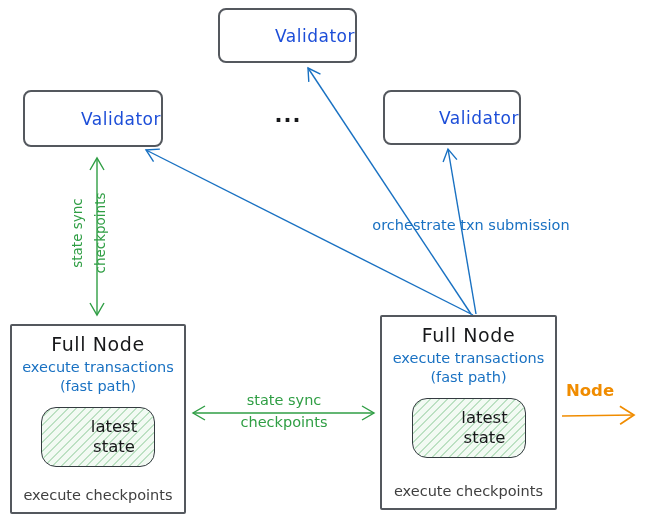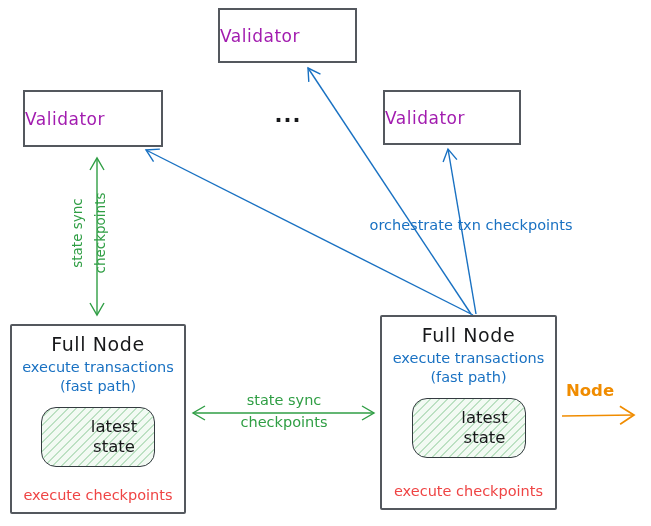--- a/index.html
+++ b/index.html
@@ -9,23 +9,23 @@
     background:#ffffff;
     font-family:"DejaVu Sans", sans-serif;
     color:#1e1e1e;
     overflow:hidden;
   }
   #arrow-layer{position:absolute;left:0;top:0;width:651px;height:526px;pointer-events:none;}
   .vbox{
     position:absolute;
     border:2px solid #54585e;
     background:#ffffff;
-    display:flex;align-items:center;justify-content:flex-start;
-    font-size:17px;letter-spacing:0.5px;color:#a21caf;
-    box-sizing:border-box;border-radius:0;
+    display:flex;align-items:center;justify-content:flex-end;
+    font-size:17px;letter-spacing:0.5px;color:#1d4ed8;
+    box-sizing:border-box;border-radius:8px;
   }
   .fnbox{
     position:absolute;
     border:2px solid #54585e;
     background:#ffffff;
     display:flex;flex-direction:column;align-items:center;
     text-align:center;box-sizing:border-box;border-radius:2px;
   }
   .fn-title{margin-top:7px;font-size:19px;letter-spacing:0.6px;color:#17181a;}
   .fn-blue{margin-top:3px;font-size:14.5px;line-height:19px;color:#1971c2;}
@@ -34,21 +34,21 @@
     width:80px;height:58px;
     border:1.6px solid #343a40;border-radius:15px;
     display:flex;flex-direction:column;align-items:center;justify-content:center;
     font-size:16.5px;line-height:20px;color:#17181a;
     background-color:#f2faf3;
     background-image:repeating-linear-gradient(135deg,
       rgba(47,158,68,0.28) 0px, rgba(47,158,68,0.28) 1.4px,
       transparent 1.4px, transparent 6px);
     padding-left:32px;
   }
-  .fn-green{margin-top:auto;margin-bottom:9px;font-size:14.5px;color:#ef4444;}
+  .fn-green{margin-top:auto;margin-bottom:9px;font-size:14.5px;color:#404040;}
   .ellipsis{
     position:absolute;left:272px;top:103px;width:32px;
     font-size:21px;font-weight:bold;letter-spacing:1px;color:#17181a;text-align:center;
   }
   .edge-label{position:absolute;pointer-events:none;}
   .lbl-orchestrate{left:356px;top:217px;width:230px;text-align:center;font-size:14.5px;color:#1971c2;}
   .lbl-midsync{left:202px;top:390px;width:164px;text-align:center;font-size:14.5px;line-height:21.5px;color:#2f9e44;}
   .lbl-rpcs{left:565px;top:381px;width:50px;text-align:center;font-size:16.5px;font-weight:bold;color:#f08c00;}
   .vlabel{
     position:absolute;width:140px;height:18px;text-align:center;
@@ -121,21 +121,21 @@
     <div class="state-box">
       <div>latest</div>
       <div>state</div>
     </div>
     <div class="fn-green">execute checkpoints</div>
   </div>
 
   <div class="edge-label vlabel l1">state sync</div>
   <div class="edge-label vlabel l2">checkpoints</div>
 
-  <div class="edge-label lbl-orchestrate">orchestrate txn checkpoints</div>
+  <div class="edge-label lbl-orchestrate">orchestrate txn submission</div>
 
   <div class="edge-label lbl-midsync">
     <div>state sync</div>
     <div>checkpoints</div>
   </div>
 
   <div class="edge-label lbl-rpcs">Node</div>
 
 </div>
 

